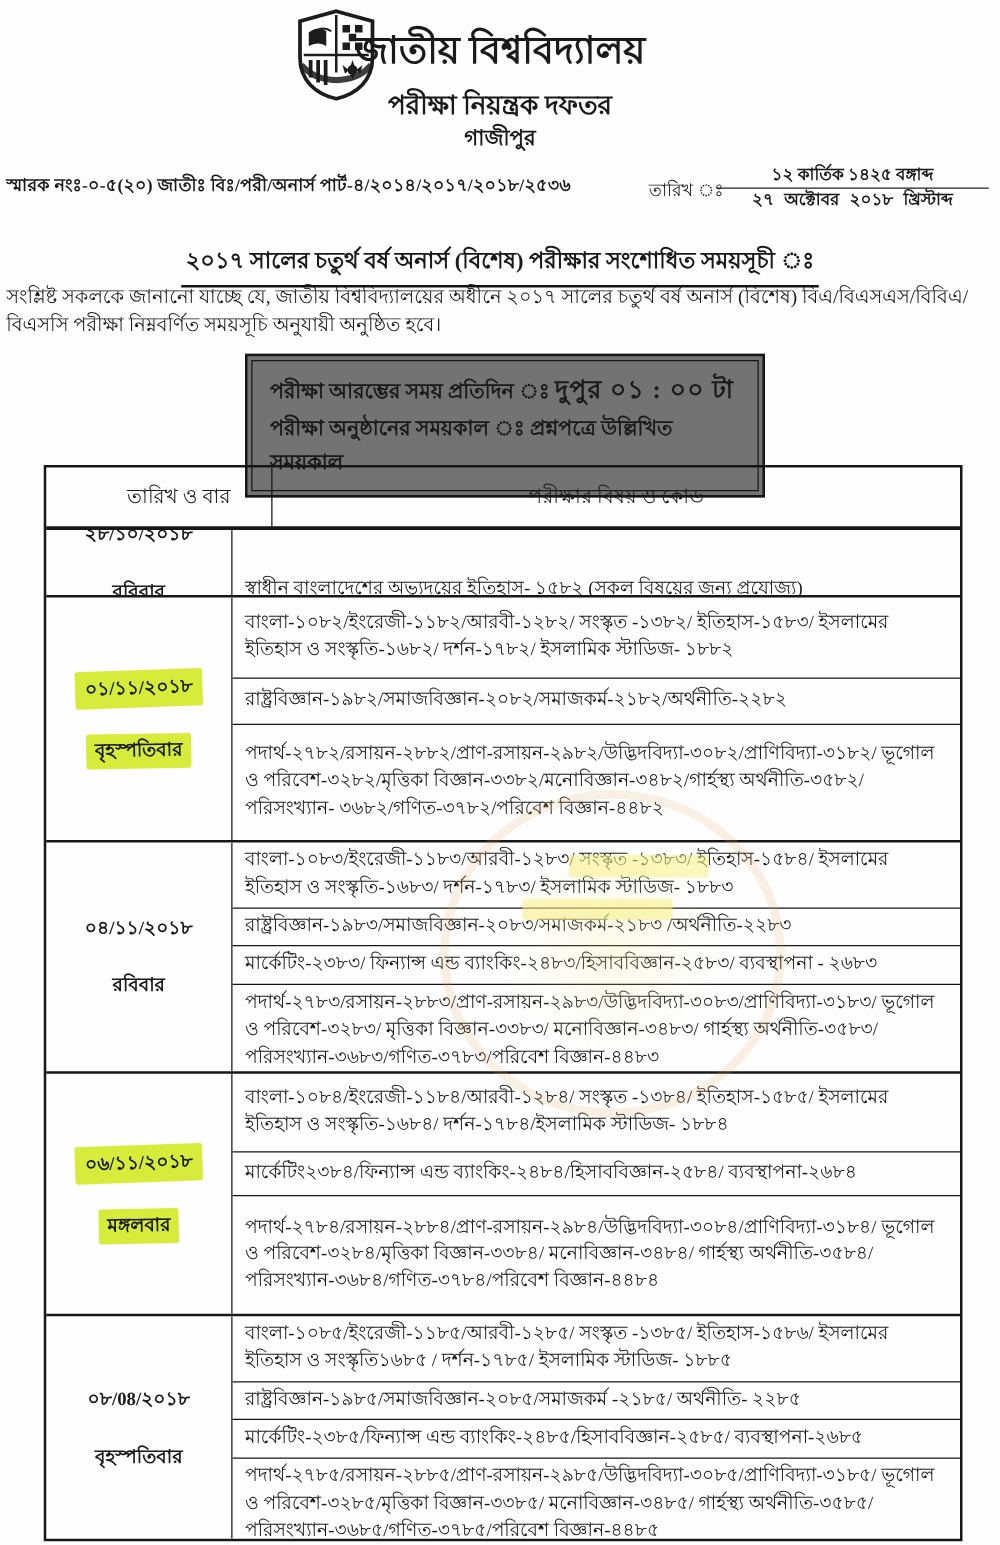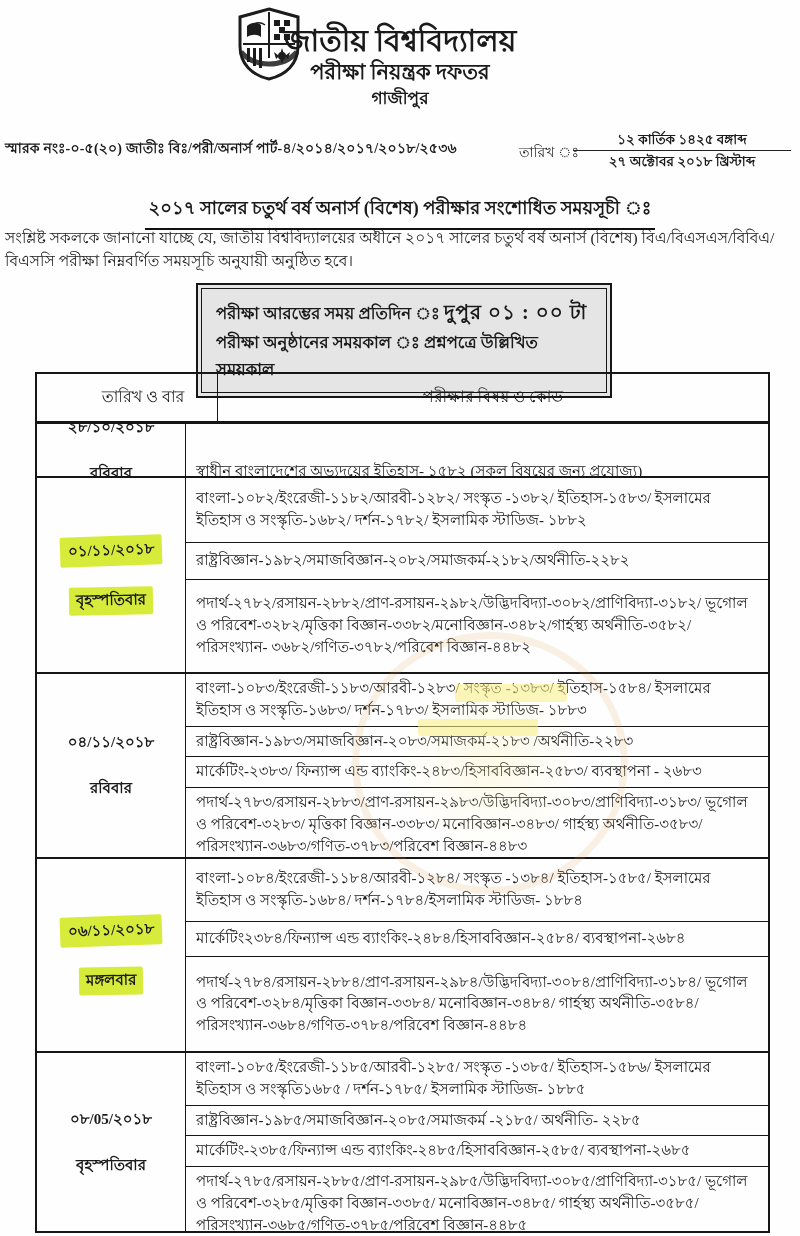--- a/index.html
+++ b/index.html
@@ -5,35 +5,35 @@
   html,body{margin:0;padding:0;background:#e9e9e9;}
   #page{
     position:relative;width:800px;height:1236px;margin:0 auto;
     background:#fefefe;color:#1a1a1a;overflow:hidden;
     font-family:"Liberation Serif","DejaVu Serif",serif;
   }
   
   .logo{position:absolute;left:235px;top:6px;width:68px;height:76px;}
   .head-text{position:absolute;left:0;top:24px;width:800px;text-align:center;line-height:1.1;}
   .uni{font-size:30px;font-weight:700;}
-  .office{font-size:21px;font-weight:700;margin-top:4px;}
+  .office{font-size:21px;font-weight:700;margin-top:16px;}
   .city{font-size:17px;font-weight:700;margin-top:6px;}
   
   .memo{position:absolute;left:5px;top:137px;font-size:14px;font-weight:600;letter-spacing:.2px;}
   .date-label{position:absolute;left:519px;top:141px;font-size:14px;font-weight:400;}
   .date-stack{position:absolute;left:573px;top:131px;width:218px;text-align:center;font-size:13.5px;font-weight:600;line-height:1.35;}
   .date-stack .top{border-bottom:1.5px solid #222;padding-bottom:1px;}
-  .date-stack .bottom{padding-top:2px;}
+  .date-stack .bottom{padding-top:2px;font-family:Liberation Mono, monospace;}
   
   .title-wrap{position:absolute;left:0;top:170px;width:800px;text-align:center;}
   .title{display:inline-block;font-size:18px;font-weight:700;border-bottom:2.5px solid #111;padding:0 4px 3px;margin-top:24px;}
   
   .intro{position:absolute;left:5px;top:226px;width:788px;font-size:15.5px;font-weight:500;line-height:1.5;}
   
-  .timebox-outer{position:absolute;left:196px;top:283px;width:406px;border:2px solid #161616;padding:3px;background:#e5e5e5;}
+  .timebox-outer{position:absolute;left:196px;top:283px;width:406px;border:2px solid #161616;padding:3px;background:#737373;}
   .timebox-inner{border:1.5px solid #161616;padding:7px 14px 9px;font-size:16.5px;font-weight:700;line-height:1.65;}
   .time-big{font-size:20px;letter-spacing:1px;}
   
   .table{position:absolute;left:35px;top:372px;width:731px;height:857px;border:2px solid #161616;display:flex;flex-direction:column;background:transparent;}
   .thead{display:flex;height:47px;border-bottom:3px solid #161616;font-weight:400;font-size:16px;flex-shrink:0;padding-left:32px;}
   .col-date{width:148px;border-right:1.6px solid #161616;display:flex;align-items:center;justify-content:center;flex-shrink:0;}
   .col-subj{flex:1;display:flex;align-items:center;justify-content:center;}
   .trow{display:flex;border-bottom:2px solid #161616;overflow:hidden;}
   .trow:last-child{border-bottom:none;flex:1;}
   .table > .trow:nth-child(2){height:52px;}
@@ -149,21 +149,21 @@
     </div>
     <div class="cell-subjects">
           <div class="subcell" style="flex-grow: 2;">বাংলা-১০৮৪/ইংরেজী-১১৮৪/আরবী-১২৮৪/ সংস্কৃত -১৩৮৪/ ইতিহাস-১৫৮৫/ ইসলামের ইতিহাস ও সংস্কৃতি-১৬৮৪/ দর্শন-১৭৮৪/ইসলামিক স্টাডিজ- ১৮৮৪</div>
           <div class="subcell" style="flex-grow: 1;">মার্কেটিং২৩৮৪/ফিন্যান্স এন্ড ব্যাংকিং-২৪৮৪/হিসাববিজ্ঞান-২৫৮৪/ ব্যবস্থাপনা-২৬৮৪</div>
           <div class="subcell" style="flex-grow: 4;">পদার্থ-২৭৮৪/রসায়ন-২৮৮৪/প্রাণ-রসায়ন-২৯৮৪/উদ্ভিদবিদ্যা-৩০৮৪/প্রাণিবিদ্যা-৩১৮৪/ ভূগোল ও পরিবেশ-৩২৮৪/মৃত্তিকা বিজ্ঞান-৩৩৮৪/ মনোবিজ্ঞান-৩৪৮৪/ গার্হস্থ্য অর্থনীতি-৩৫৮৪/ পরিসংখ্যান-৩৬৮৪/গণিত-৩৭৮৪/পরিবেশ বিজ্ঞান-৪৪৮৪</div>
         </div>
   </div>
 
   <div class="trow">
     <div class="cell-date">
-      <span>০৮/05/২০১৮</span>
+      <span>০৮/08/২০১৮</span>
       <span>বৃহস্পতিবার</span>
     </div>
     <div class="cell-subjects">
           <div class="subcell" style="flex-grow: 2;">বাংলা-১০৮৫/ইংরেজী-১১৮৫/আরবী-১২৮৫/ সংস্কৃত -১৩৮৫/ ইতিহাস-১৫৮৬/ ইসলামের ইতিহাস ও সংস্কৃতি১৬৮৫ / দর্শন-১৭৮৫/ ইসলামিক স্টাডিজ- ১৮৮৫</div>
           <div class="subcell" style="flex-grow: 1;">রাষ্ট্রবিজ্ঞান-১৯৮৫/সমাজবিজ্ঞান-২০৮৫/সমাজকর্ম -২১৮৫/ অর্থনীতি- ২২৮৫</div>
           <div class="subcell" style="flex-grow: 1;">মার্কেটিং-২৩৮৫/ফিন্যান্স এন্ড ব্যাংকিং-২৪৮৫/হিসাববিজ্ঞান-২৫৮৫/ ব্যবস্থাপনা-২৬৮৫</div>
           <div class="subcell" style="flex-grow: 4;">পদার্থ-২৭৮৫/রসায়ন-২৮৮৫/প্রাণ-রসায়ন-২৯৮৫/উদ্ভিদবিদ্যা-৩০৮৫/প্রাণিবিদ্যা-৩১৮৫/ ভূগোল ও পরিবেশ-৩২৮৫/মৃত্তিকা বিজ্ঞান-৩৩৮৫/ মনোবিজ্ঞান-৩৪৮৫/ গার্হস্থ্য অর্থনীতি-৩৫৮৫/ পরিসংখ্যান-৩৬৮৫/গণিত-৩৭৮৫/পরিবেশ বিজ্ঞান-৪৪৮৫</div>
         </div>
   </div>
 </div>

